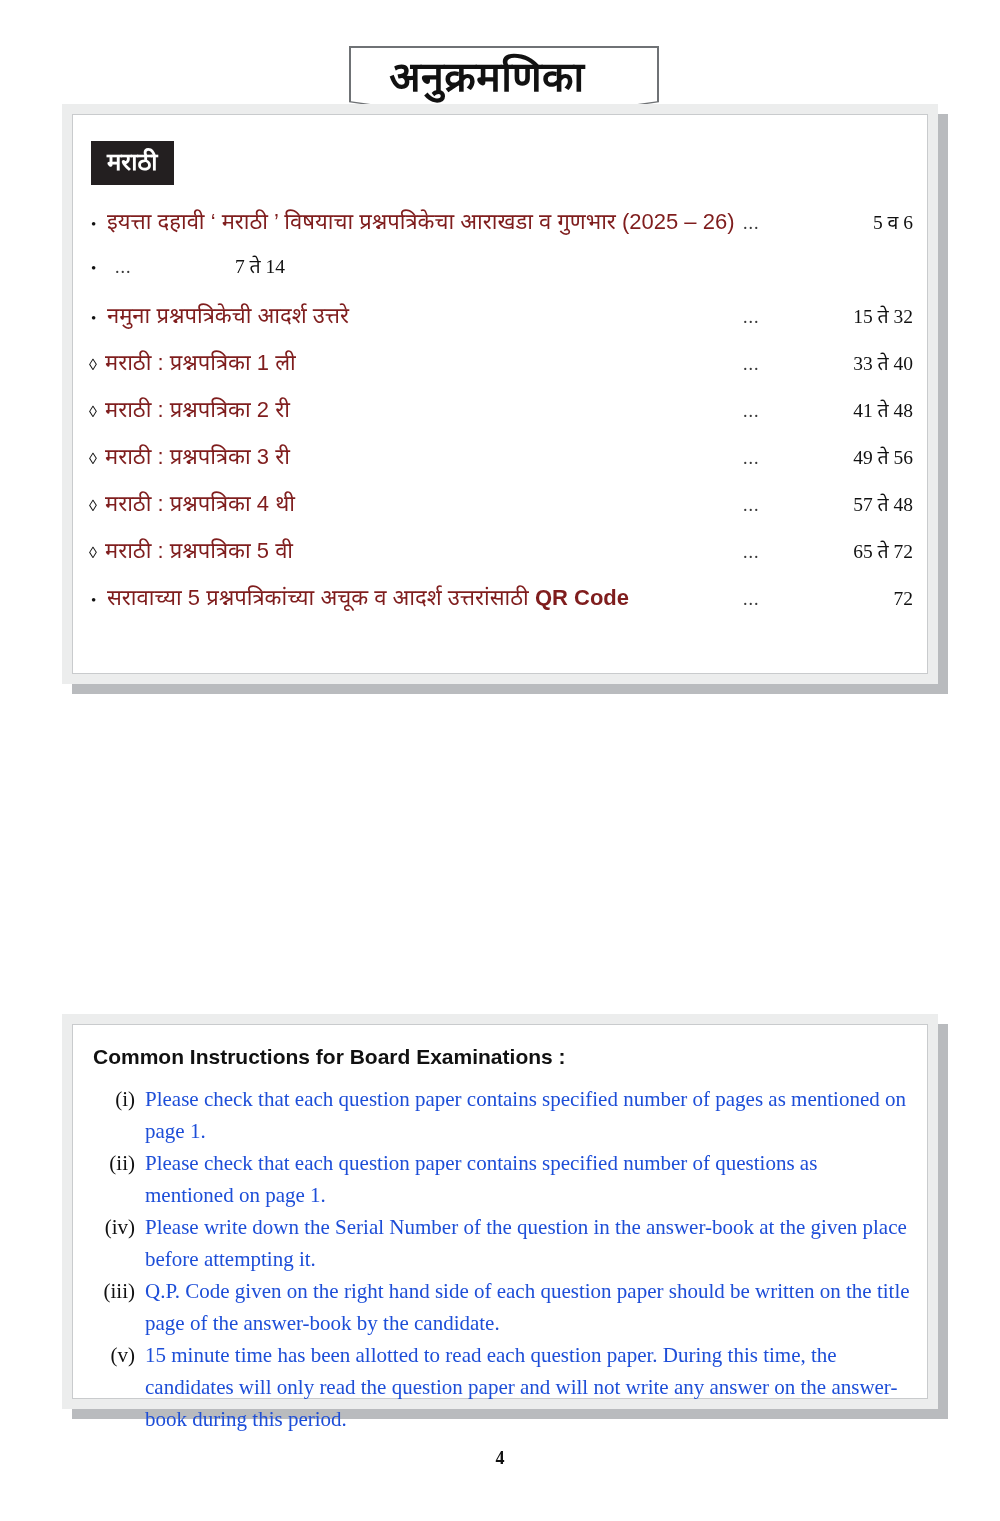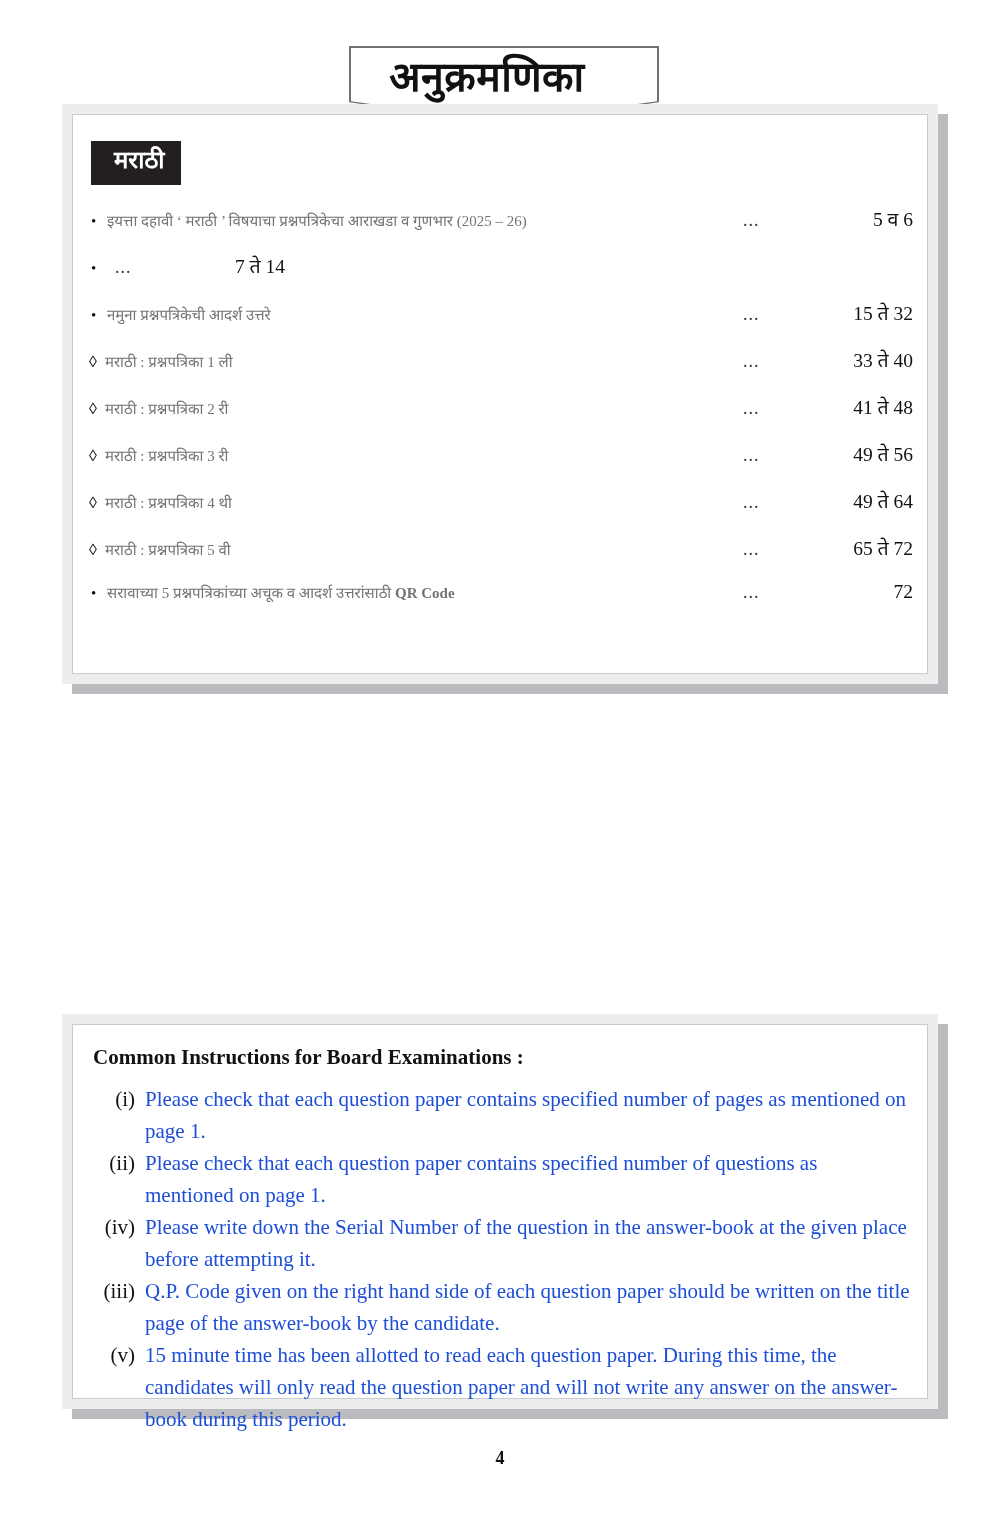--- a/index.html
+++ b/index.html
@@ -112,25 +112,25 @@
     width: 876px;
     height: 580px;
   }
 
   .subject-tag {
     position: absolute;
     left: 18px;
     top: 26px;
     background: #231f20;
     color: #ffffff;
-    font-family: Liberation Mono, monospace;
+    font-family: Liberation Sans, sans-serif;
     font-weight: bold;
     font-size: 24px;
     line-height: 1;
-    padding: 9px 16px 11px 23px;
+    padding: 9px 16px 11px 16px;
   }
 
   .toc-list {
     position: absolute;
     left: 0;
     top: 90px;
     right: 0;
   }
   .toc-row {
     position: relative;
@@ -145,24 +145,24 @@
     font-size: 17px;
     line-height: 1;
     color: #111111;
     text-align: left;
   }
   .toc-bullet.dot::before { content: "\2022"; font-size: 15px; }
   .toc-bullet.diamond::before { content: "\25CA"; font-size: 16px; }
   .toc-row.sub { padding-left: 16px; }
   .toc-label {
     flex: 1 1 auto;
-    font-family: Liberation Serif, serif;
-    font-size: 15px;
+    font-family: Liberation Sans, sans-serif;
+    font-size: 22px;
     white-space: nowrap;
-    color: #737373;
+    color: #7f1d1d;
   }
   .toc-label.bold { font-weight: bold; }
   .toc-label .bold-seg { font-weight: bold; }
   .toc-dots {
     flex: 0 0 60px;
     text-align: left;
     font-size: 18px;
     color: #3a3a3a;
     letter-spacing: 1px;
     padding-left: 8px;
@@ -180,21 +180,21 @@
   #instructions-panel {
     left: 62px;
     top: 1014px;
     width: 876px;
     height: 395px;
   }
   .instr-title {
     position: absolute;
     left: 20px;
     top: 20px;
-    font-family: Liberation Serif, serif;
+    font-family: Liberation Sans, sans-serif;
     font-weight: bold;
     font-size: 21px;
     color: #111111;
     text-align: right;
   }
   .instr-list {
     position: absolute;
     left: 16px;
     top: 58px;
     right: 16px;
@@ -285,21 +285,21 @@
         <div class="toc-row sub">
           <span class="toc-bullet diamond"></span>
           <span class="toc-label">मराठी : प्रश्नपत्रिका 3 री</span>
           <span class="toc-dots">...</span>
           <span class="toc-pages">49 ते 56</span>
         </div>
         <div class="toc-row sub">
           <span class="toc-bullet diamond"></span>
           <span class="toc-label">मराठी : प्रश्नपत्रिका 4 थी</span>
           <span class="toc-dots">...</span>
-          <span class="toc-pages">49 ते 64</span>
+          <span class="toc-pages">57 ते 48</span>
         </div>
         <div class="toc-row sub">
           <span class="toc-bullet diamond"></span>
           <span class="toc-label">मराठी : प्रश्नपत्रिका 5 वी</span>
           <span class="toc-dots">...</span>
           <span class="toc-pages">65 ते 72</span>
         </div>
         <div class="toc-row">
           <span class="toc-bullet dot"></span>
           <span class="toc-label">सरावाच्या 5 प्रश्नपत्रिकांच्या अचूक व आदर्श उत्तरांसाठी <span class="bold-seg">QR Code</span></span>

